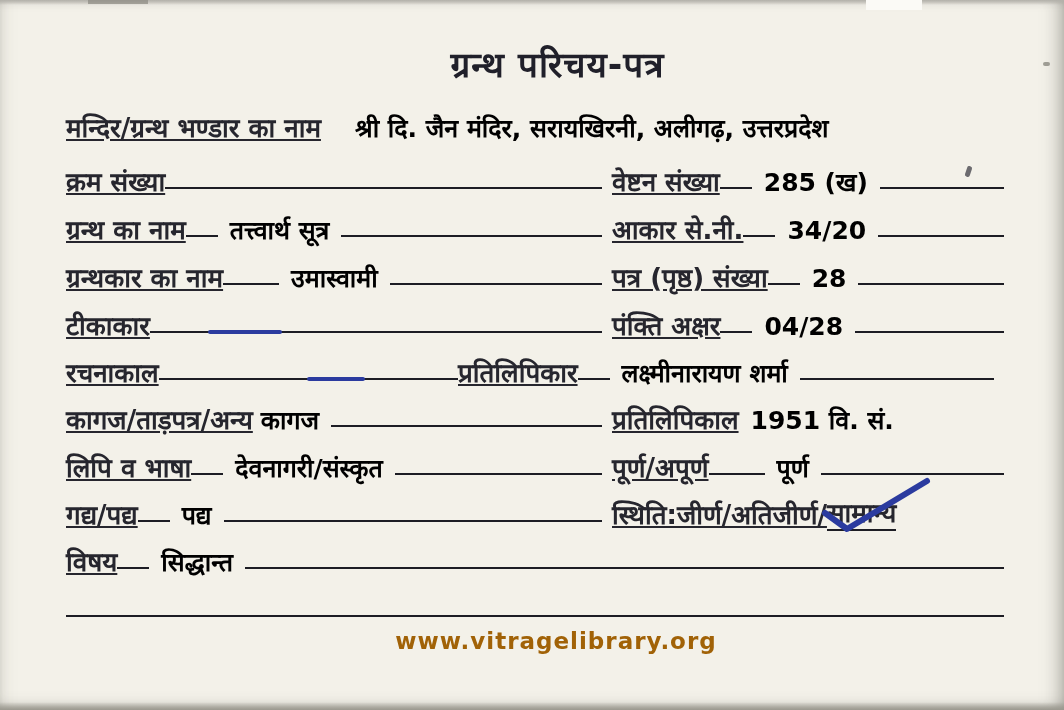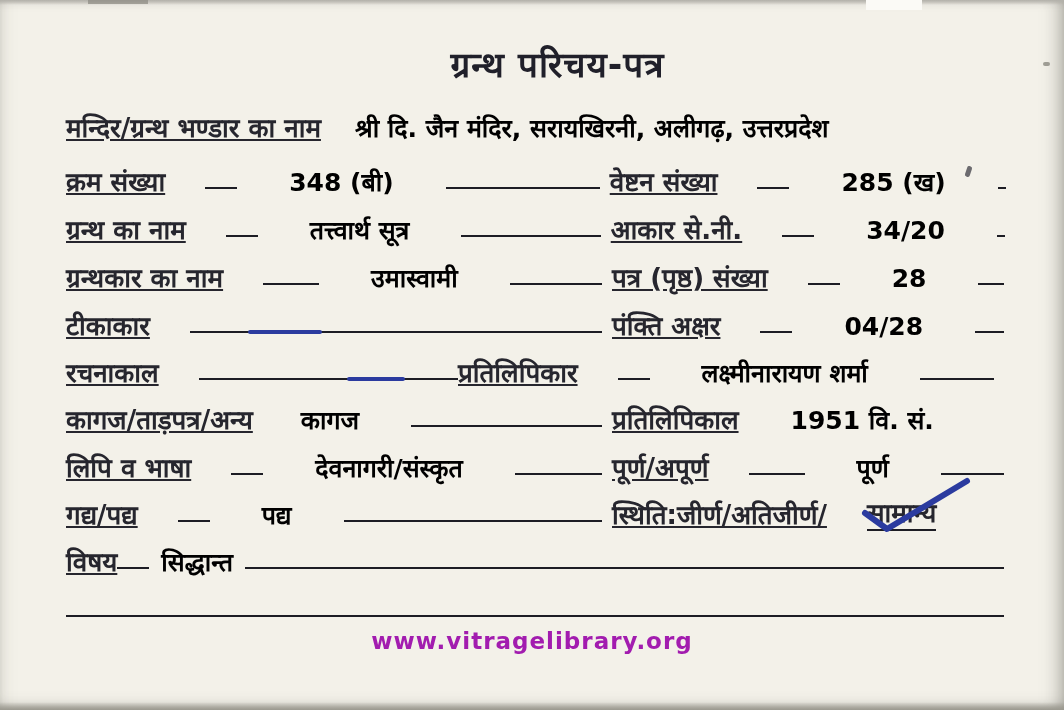--- a/index.html
+++ b/index.html
@@ -25,40 +25,40 @@
   .speck2{position:absolute;left:1043px;top:62px;width:7px;height:4px;background:#8a887f;border-radius:2px;opacity:.8;}
 
   .title{
     position:absolute;top:40px;left:0;right:0;
     text-align:center;padding-left:51px;
     font-size:35px;font-weight:700;color:#20202a;letter-spacing:1px;
   }
 
   .row{position:absolute;left:66px;right:60px;height:40px;
     display:flex;align-items:flex-end;}
-  .col{display:flex;align-items:flex-end;min-width:0;gap:40px;}
+  .col{display:flex;align-items:flex-end;min-width:0;}
   .col.l{width:546px;padding-right:10px;box-sizing:border-box;}
   .col.r{flex:1 1 auto;}
 
   .lbl{font-size:26px;font-weight:700;color:#26262e;white-space:nowrap;line-height:1.25;text-decoration:underline;}
   .val{font-size:25px;font-weight:700;color:#000000;white-space:nowrap;line-height:1.25;margin:0 12px;}
   .fill{flex:1 1 auto;min-width:8px;border-bottom:2px solid #1d1d24;margin-bottom:9px;position:relative;}
   .fill.pre{flex:0 0 32px;}
   .fill.pre-lg{flex:0 0 56px;}
 
   .dash{position:absolute;height:4px;background:#2b3b9f;border-radius:2px;bottom:-3px;}
   .dash.commentator{left:58px;width:74px;}
   .dash.era{left:148px;width:58px;}
 
   .checked-word{position:relative;display:inline-block;border-bottom:2px solid #1d1d24;
     font-size:26px;font-weight:700;color:#26262e;white-space:nowrap;line-height:1.25;}
   .check-icon{position:absolute;left:-8px;top:-22px;width:120px;height:58px;pointer-events:none;}
 
   .watermark{position:absolute;top:628px;left:50%;transform:translateX(-50%);
-    font-size:23px;letter-spacing:1px;color:#a21caf;font-weight:700;}
+    margin-left:24px;font-size:23px;letter-spacing:1px;color:#a16207;font-weight:700;}
 </style>
 </head>
 <body>
 
 <div id="card">
   <div class="edge-top"></div>
   <div class="tick-topleft"></div>
   <div class="notch-topright"></div>
   <div class="speck1"></div>
   <div class="speck2"></div>
@@ -67,21 +67,20 @@
 
   <div class="row" style="top:104px">
     <span class="lbl">मन्दिर/ग्रन्थ भण्डार का नाम</span>
     <span class="val" style="margin-left:34px">श्री दि. जैन मंदिर, सरायखिरनी, अलीगढ़, उत्तरप्रदेश</span>
   </div>
 
   <div class="row" style="top:158px">
     <div class="col l">
       <span class="lbl">क्रम संख्या</span>
       <span class="fill pre"></span>
-      <span class="val">348 (बी)</span>
       <span class="fill"></span>
     </div>
     <div class="col r">
       <span class="lbl">वेष्टन संख्या</span>
       <span class="fill pre"></span>
       <span class="val">285 (ख)</span>
       <span class="fill"></span>
     </div>
   </div>
 

